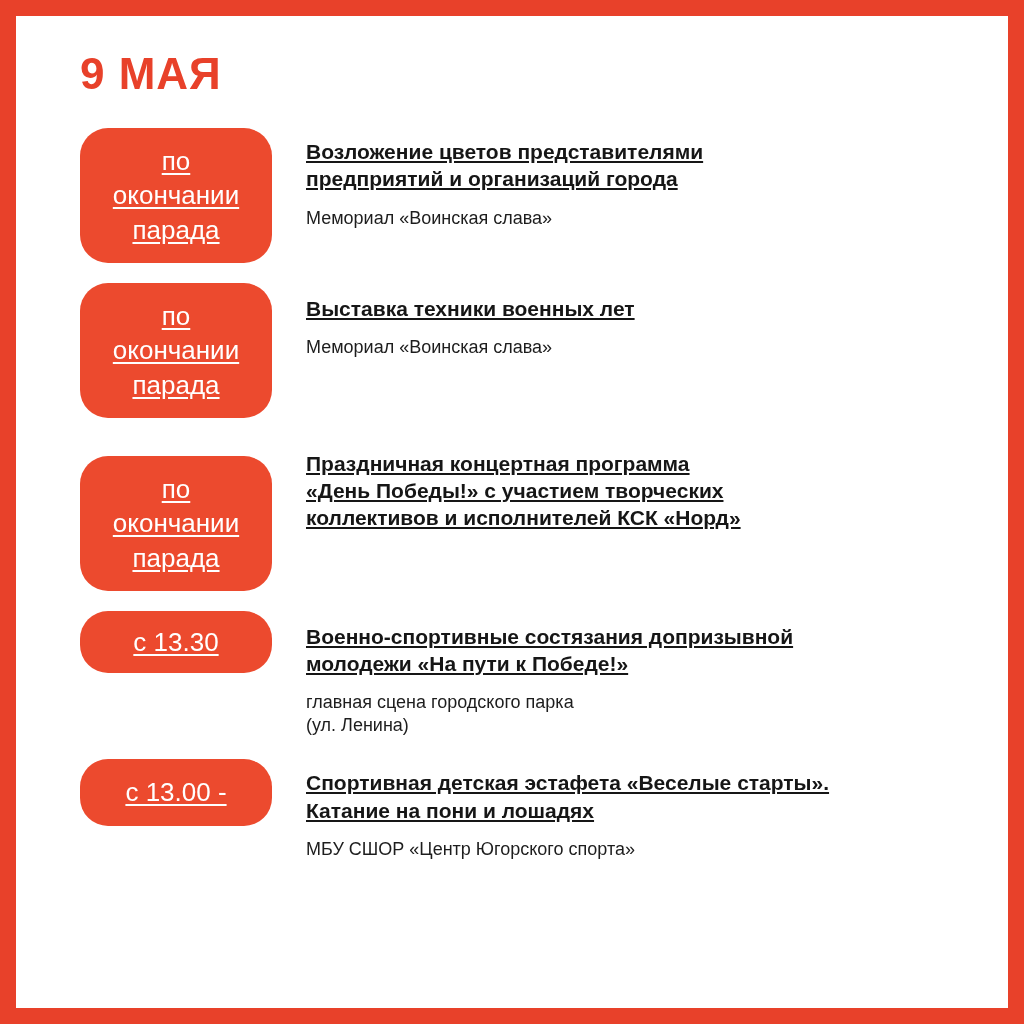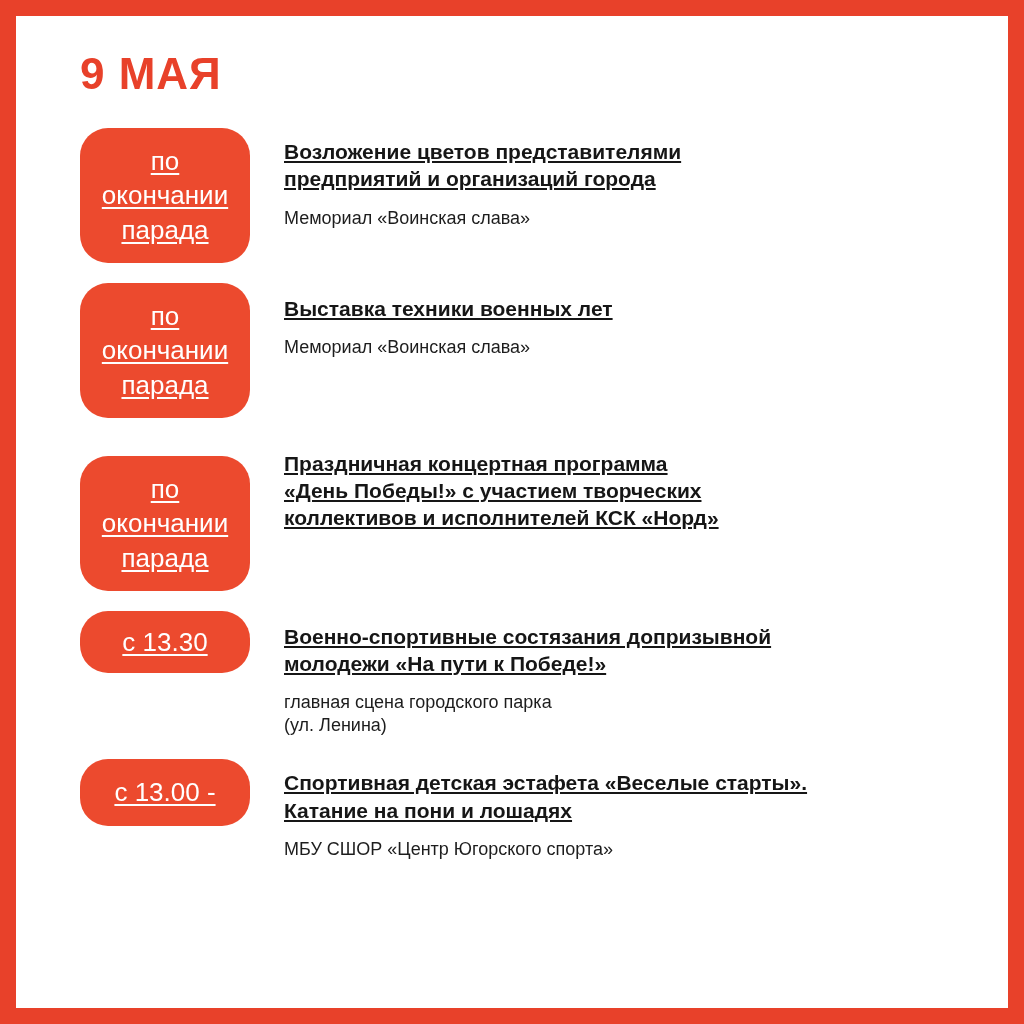--- a/index.html
+++ b/index.html
@@ -41,21 +41,21 @@
   #schedule {
     display: block;
   }
   .row {
     display: flex;
     align-items: flex-start;
     margin-bottom: 16px;
   }
   .time-badge {
     flex: 0 0 auto;
-    width: 170px;
+    width: 192px;
     background: #ec4a2e;
     border-radius: 28px;
     color: #ffffff;
     text-align: center;
     box-sizing: border-box;
     padding: 14px 10px;
     margin-left: 34px;
     font-size: 26px;
     line-height: 1.32;
   }

